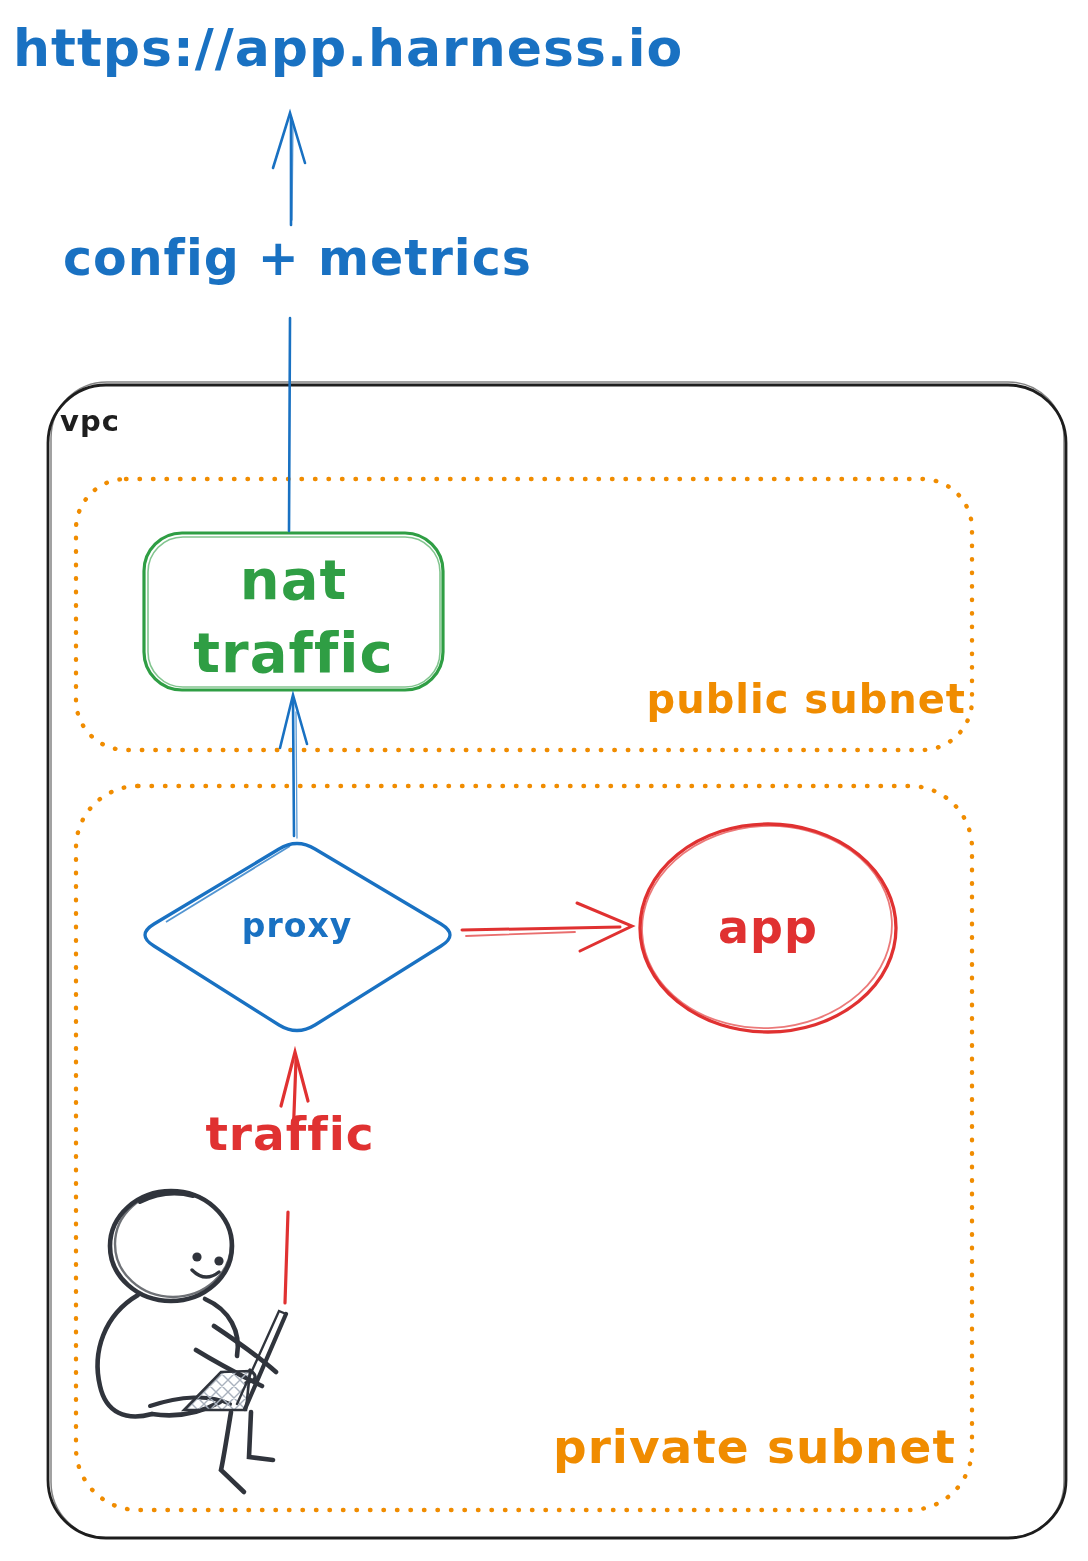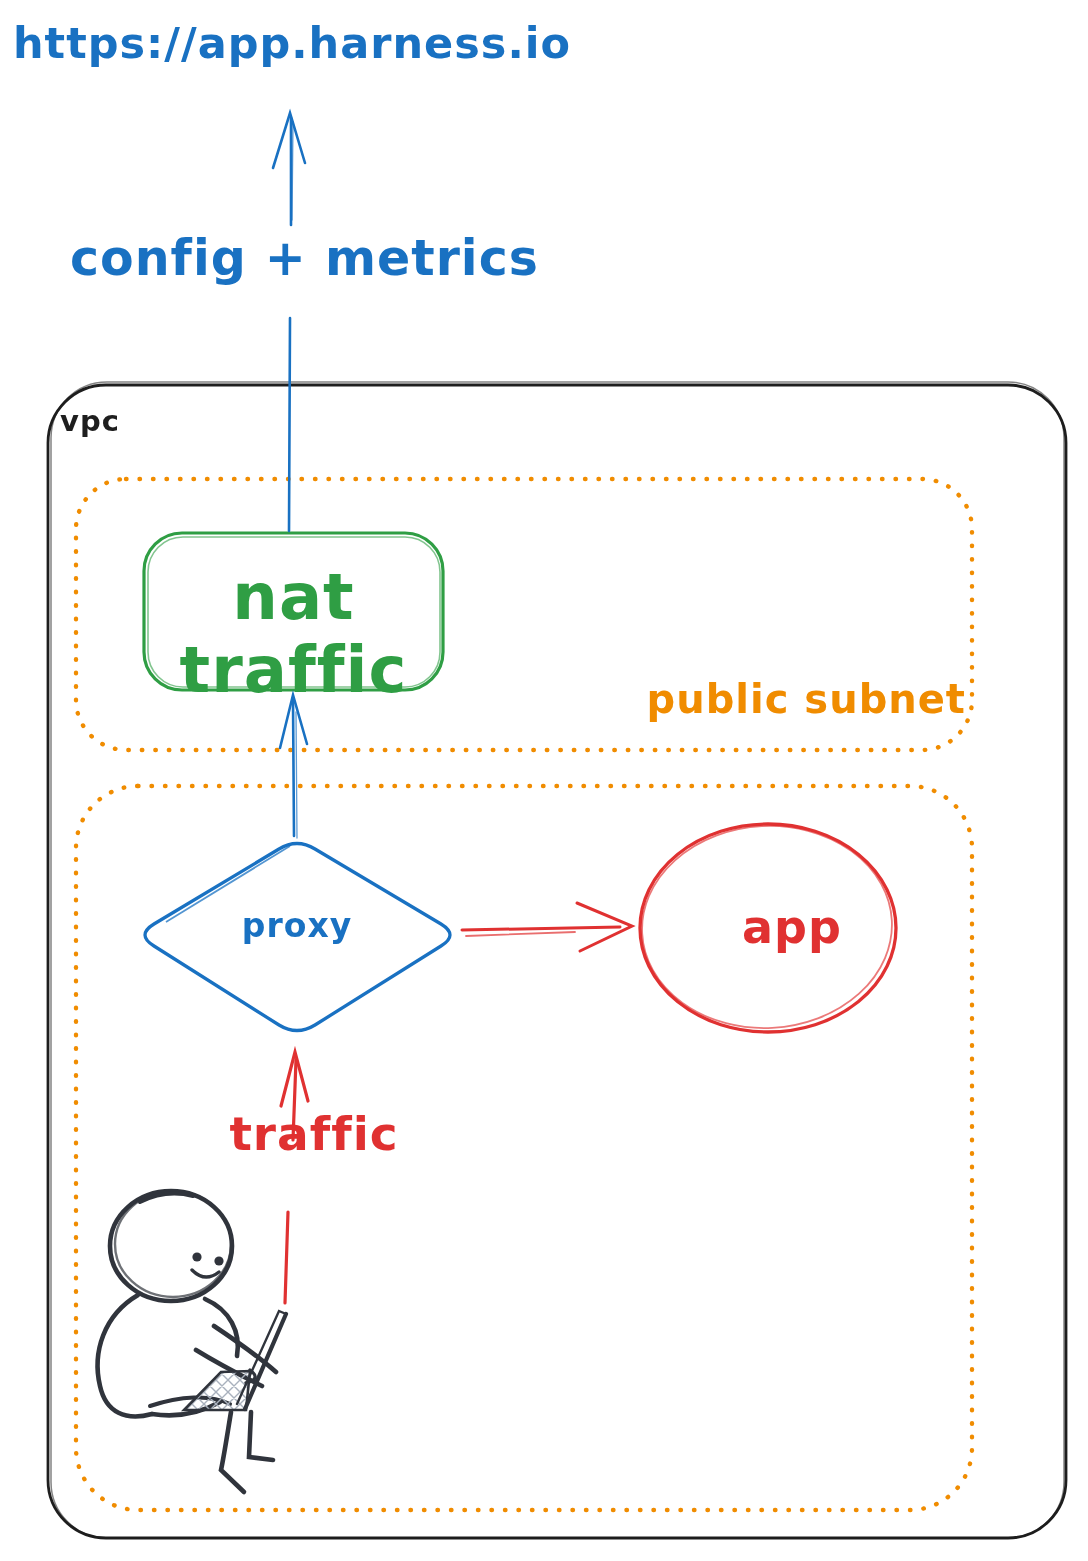--- a/index.html
+++ b/index.html
@@ -6,28 +6,28 @@
   .stage{
     position:relative;width:1088px;height:1561px;background:#ffffff;overflow:hidden;
     font-family:"DejaVu Sans",sans-serif;
   }
   .shapes{position:absolute;left:0;top:0;width:1088px;height:1561px;}
   .lbl{position:absolute;font-weight:600;white-space:nowrap;letter-spacing:1px;}
   .lbl.center{text-align:center;}
   .lbl.right{text-align:right;}
   .blue{color:#1971c2;}
   .green{color:#2f9e44;}
-  .red{color:#e03131;padding-left:24px;}
+  .red{color:#e03131;}
   .orange{color:#f08c00;}
   .ink{color:#1e1e1e;}
-  .url-label{left:13px;top:18px;font-size:43px;}
-  .config-label{left:70px;top:230px;width:460px;font-size:49px;}
+  .url-label{left:13px;top:18px;font-size:52px;}
+  .config-label{left:63px;top:230px;width:460px;font-size:49px;}
   .vpc-label{left:60px;top:404px;font-size:29px;}
   .public-subnet-label{left:590px;top:676px;width:376px;font-size:40px;}
-  .nat-label{left:144px;top:561px;width:299px;font-size:64px;line-height:73px;}
+  .nat-label{left:144px;top:543px;width:299px;font-size:56px;line-height:73px;}
   .proxy-label{left:147px;top:906px;width:300px;font-size:33px;}
   .app-label{left:640px;top:900px;width:256px;font-size:46px;}
   .traffic-label{left:140px;top:1106px;width:300px;font-size:47px;}
   .private-subnet-label{left:553px;top:1419px;width:397px;font-size:47px;}
 </style>
 </head>
 <body>
 
 <div class="stage">
 
@@ -139,13 +139,14 @@
     <div>nat</div>
     <div>traffic</div>
   </div>
 
   <div class="lbl blue center proxy-label">proxy</div>
 
   <div class="lbl red center app-label">app</div>
 
   <div class="lbl red center traffic-label">traffic</div>
 
+  <div class="lbl orange right private-subnet-label">private subnet</div>
 </div>
 
 </body></html>

